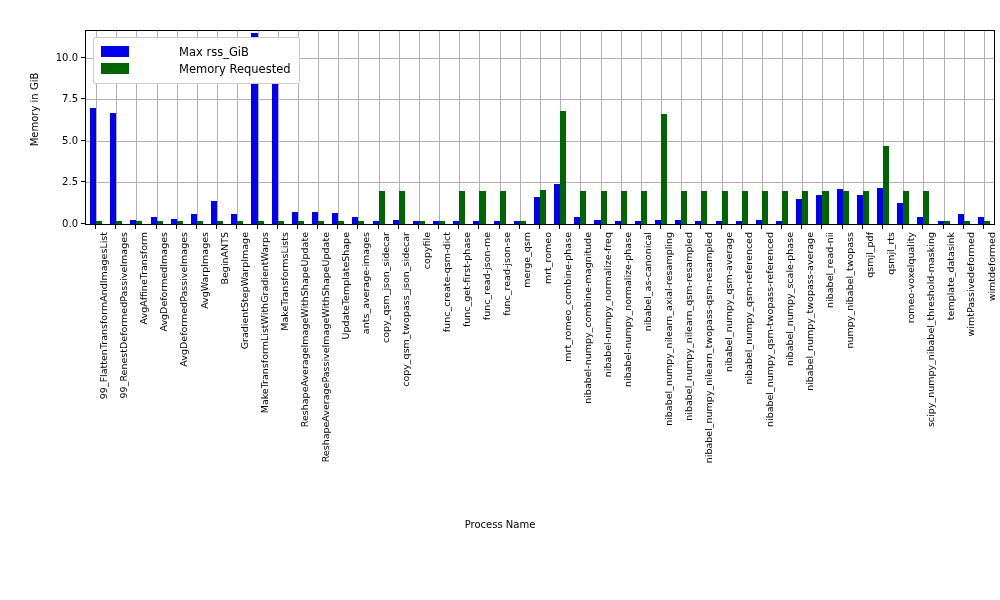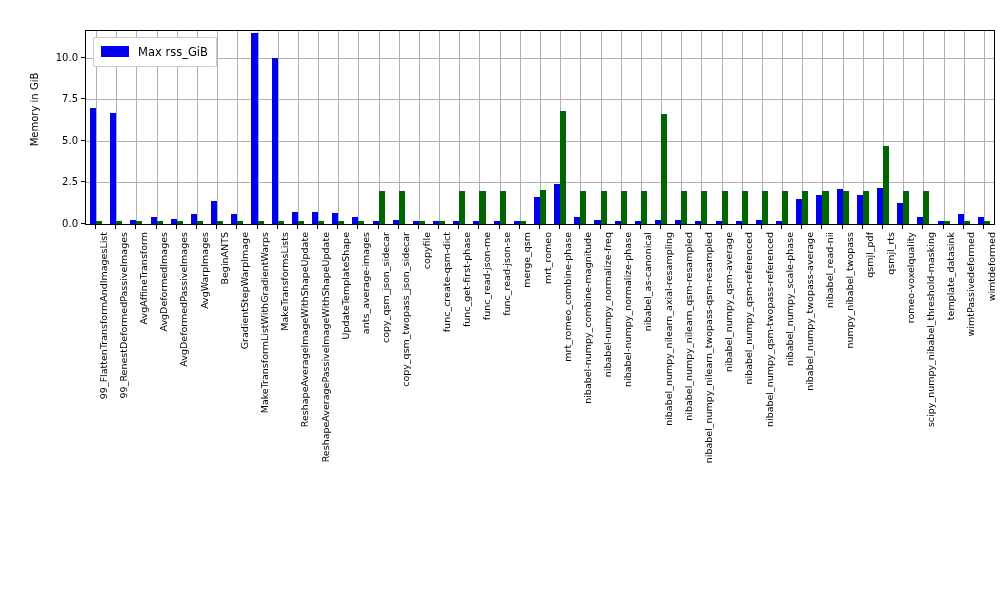--- a/index.html
+++ b/index.html
@@ -127,20 +127,21 @@
     background: #ffffff;
     border: 1px solid #cccccc;
     border-radius: 2px;
     padding: 5px 8px 6px 7px;
     box-sizing: border-box;
   }
   .legend-row {
     display: flex;
     align-items: center;
     height: 17px;
+    gap: 41px;
   }
   .legend-swatch {
     width: 28px;
     height: 11px;
     margin-right: 9px;
   }
   .legend-swatch.max-rss { background: #0000ee; }
   .legend-swatch.requested { background: #006400; }
   .legend-text {
     font-size: 11.5px;
@@ -405,16 +406,21 @@
         <div class="bar max-rss" title="wimtdeformed — Max rss_GiB: 0.42" style="left: 891.858px; width: 6.05333px; height: 6.98793px; background: rgb(0, 0, 238);"></div>
         <div class="bar requested" title="wimtdeformed — Memory Requested: 0.17" style="left: 897.911px; width: 6.05333px; height: 2.82845px; background: rgb(0, 100, 0);"></div>
       </div>
   </div>
 
   <div id="legend">
     <div class="legend-row">
       <span class="legend-swatch max-rss"></span>
       <span class="legend-text">Max rss_GiB</span>
     </div>
+    <div class="legend-row">
+      <span class="legend-swatch requested"></span>
+      <span class="legend-text">Memory Requested</span>
+    </div>
   </div>
 
+  <div id="xlabel">Process Name</div>
 
 </div>
 
 </body></html>

